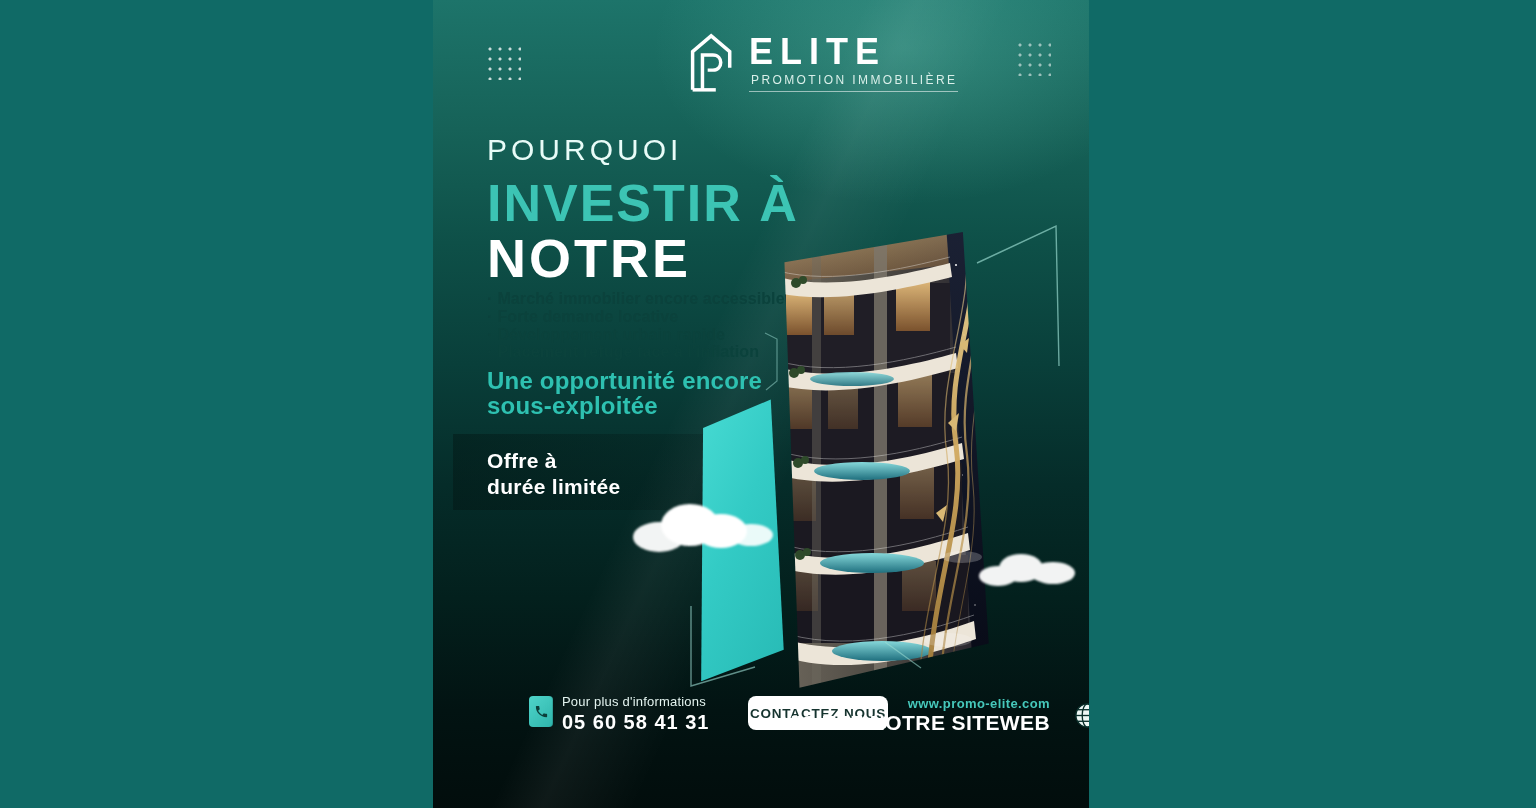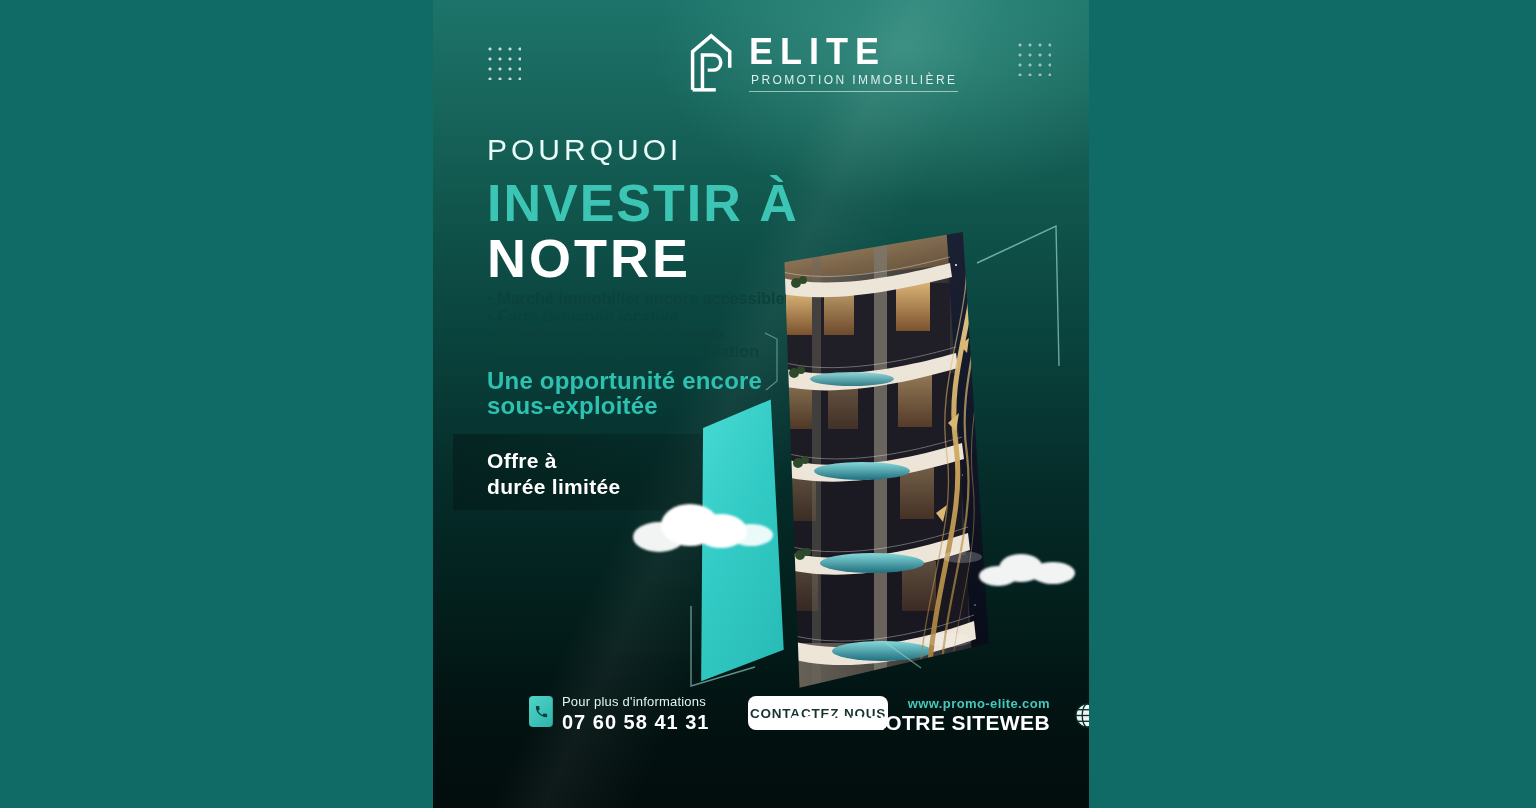--- a/index.html
+++ b/index.html
@@ -283,21 +283,21 @@
   <div class="footer">
 
     <div class="phone-block">
       <span class="phone-icon">
         <svg width="15" height="15" viewBox="0 0 24 24">
           <path fill="#0c3f3a" d="M6.6 10.8c1.4 2.8 3.8 5.1 6.6 6.6l2.2-2.2c.3-.3.7-.4 1-.2 1.1.4 2.3.6 3.6.6.6 0 1 .4 1 1V20c0 .6-.4 1-1 1C10.6 21 3 13.4 3 4c0-.6.4-1 1-1h3.5c.6 0 1 .4 1 1 0 1.2.2 2.4.6 3.6.1.3 0 .7-.2 1L6.6 10.8z"></path>
         </svg>
       </span>
       <span>
         <div class="phone-label">Pour plus d'informations</div>
-        <div class="phone-number">07 60 58 41 31</div>
+        <div class="phone-number">05 60 58 41 31</div>
       </span>
     </div>
 
     <button class="cta-button">CONTACTEZ NOUS</button>
 
     <div class="site-block">
       <span class="site-text">
         <div class="site-url">www.promo-elite.com</div>
         <div class="site-label">VISITEZ NOTRE SITEWEB</div>
       </span>

